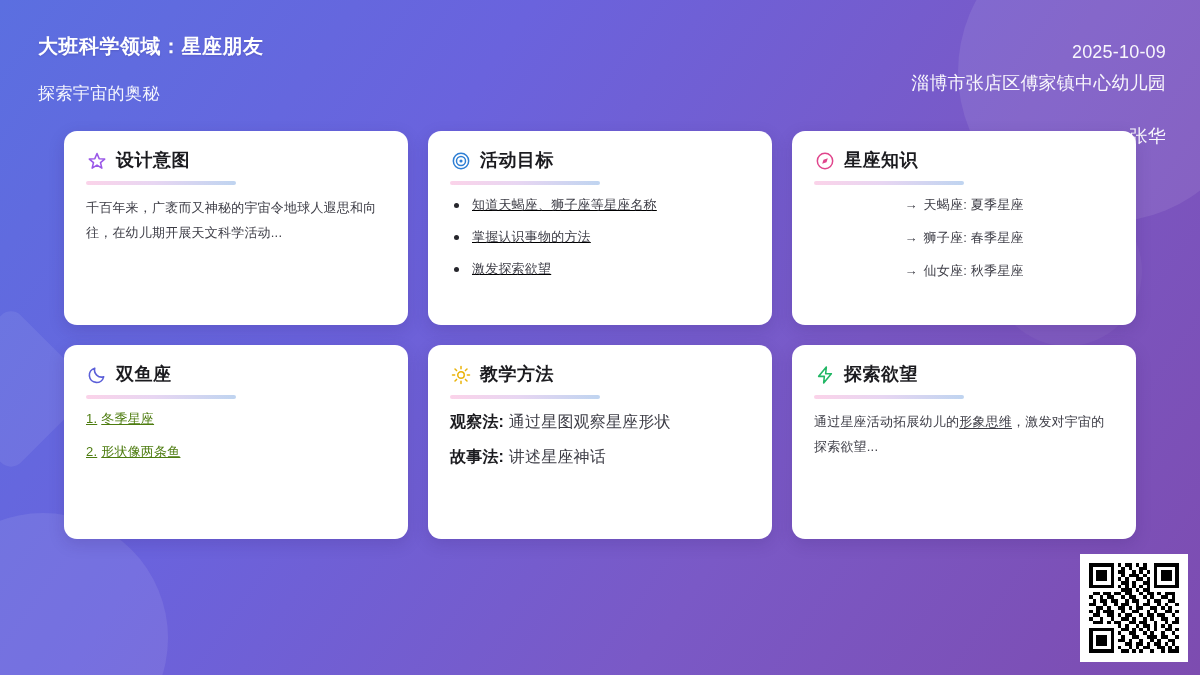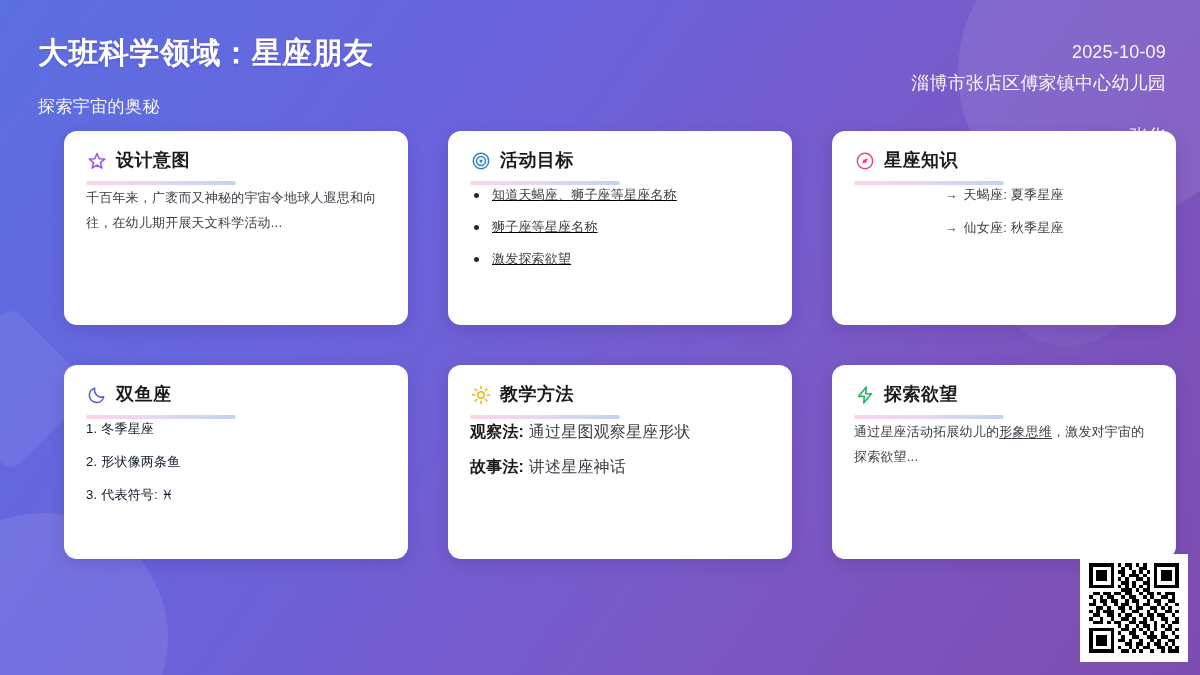--- a/index.html
+++ b/index.html
@@ -48,21 +48,21 @@
     left: 0; top: 0; right: 0;
     height: 128px;
     padding: 30px 34px 0 38px;
     display: flex;
     justify-content: space-between;
     align-items: flex-start;
   }
   .header-left { padding-top: 4px; }
   .slide-title {
     color: #ffffff;
-    font-size: 30px;
+    font-size: 20px;
     font-weight: bold;
     letter-spacing: 0.5px;
     line-height: 1.25;
     text-shadow: 0 1px 2px rgba(40,20,90,0.18);
   }
   .slide-subtitle {
     color: rgba(255,255,255,0.93);
     font-size: 17px;
     margin-top: 23px;
     letter-spacing: 0.4px;
@@ -81,21 +81,20 @@
   
   .grid {
     position: absolute;
     left: 64px; top: 131px;
     width: 1072px;
     display: grid;
     grid-template-columns: repeat(3, 344px);
     grid-template-rows: 194px 194px;
     column-gap: 20px;
     row-gap: 20px;
-    gap: 40px;
   }
   .card {
     background: #ffffff;
     border-radius: 13px;
     padding: 19px 22px 16px 22px;
     box-shadow: 0 5px 16px rgba(45,25,95,0.17);
     overflow: hidden;
   }
   .card-head {
     display: flex;
@@ -114,21 +113,21 @@
     color: #1b1b1f;
     letter-spacing: 0.5px;
     line-height: 1.1;
   }
   .accent-bar {
     width: 150px; height: 4px;
     border-radius: 3px;
     margin: 10px 0 0 0;
     background: linear-gradient(90deg, #fbd3e9 0%, #e8d6f2 45%, #bfd4f0 100%);
   }
-  .card-body { margin-top: 0; }
+  .card-body { margin-top: 10px; }
 
   
   .para {
     font-size: 13px;
     line-height: 1.95;
     color: #3d3d46;
     letter-spacing: 0.2px;
   }
   .para u { text-decoration: underline; text-underline-offset: 2px; }
 
@@ -160,23 +159,24 @@
     margin-bottom: 13px;
     letter-spacing: 0.2px;
     text-align: center;
   }
   .arrows .arrow-row .arw { margin-right: 6px; color: #3d3d46; }
 
   
   .numbers .num-row {
     font-size: 13px;
     line-height: 1.55;
-    color: #0f172a;
+    color: #4d7c0f;
     margin-bottom: 13px;
     letter-spacing: 0.2px;
+    text-decoration: underline;
   }
   .numbers .num-row .idx { margin-right: 4px; }
 
   
   .defs .def-row {
     font-size: 16px;
     line-height: 1.6;
     color: #3d3d46;
     margin-bottom: 9px;
     letter-spacing: 0.2px;
@@ -244,57 +244,57 @@
             <circle cx="12" cy="12" r="5.4"></circle>
             <circle cx="12" cy="12" r="1.9" fill="#2f7fd4" stroke="none"></circle>
           </svg>
         </span>
         <span class="card-title">活动目标</span>
       </div>
       <div class="accent-bar"></div>
       <div class="card-body">
         <ul class="bullets">
           <li>知道天蝎座、狮子座等星座名称</li>
-          <li>狮子座等星座名称</li>
+          <li>掌握认识事物的方法</li>
           <li>激发探索欲望</li>
         </ul>
       </div>
     </div>
 
     <div class="card">
       <div class="card-head">
         <span class="card-icon">
           <svg viewBox="0 0 24 24" width="20" height="20" fill="none" stroke="#e0458c" stroke-width="1.8">
             <circle cx="12" cy="12" r="9.2"></circle>
             <path d="M15.4 8.6 L10.2 10.6 L8.6 15.4 L13.8 13.4 Z" fill="#e0458c" stroke="none"></path>
           </svg>
         </span>
         <span class="card-title">星座知识</span>
       </div>
       <div class="accent-bar"></div>
       <div class="card-body arrows">
         <div class="arrow-row"><span class="arw">→</span><span>天蝎座: 夏季星座</span></div>
+        <div class="arrow-row"><span class="arw">→</span><span>狮子座: 春季星座</span></div>
         <div class="arrow-row"><span class="arw">→</span><span>仙女座: 秋季星座</span></div>
       </div>
     </div>
 
     <div class="card">
       <div class="card-head">
         <span class="card-icon">
           <svg viewBox="0 0 24 24" width="20" height="20" fill="none" stroke="#5b5fd8" stroke-width="1.9" stroke-linejoin="round">
             <path d="M20 14.2A8.6 8.6 0 0 1 9.3 3.8 8.7 8.7 0 1 0 20 14.2Z"></path>
           </svg>
         </span>
         <span class="card-title">双鱼座</span>
       </div>
       <div class="accent-bar"></div>
       <div class="card-body numbers">
         <div class="num-row"><span class="idx">1.</span><span>冬季星座</span></div>
         <div class="num-row"><span class="idx">2.</span><span>形状像两条鱼</span></div>
-        <div class="num-row"><span class="idx">3.</span><span>代表符号: ♓</span></div>
       </div>
     </div>
 
     <div class="card">
       <div class="card-head">
         <span class="card-icon">
           <svg viewBox="0 0 24 24" width="20" height="20" fill="none" stroke="#eab308" stroke-width="1.8" stroke-linecap="round">
             <circle cx="12" cy="12" r="3.9"></circle>
             <path d="M12 1.8v2.6M12 19.6v2.6M1.8 12h2.6M19.6 12h2.6M4.8 4.8l1.9 1.9M17.3 17.3l1.9 1.9M19.2 4.8l-1.9 1.9M6.7 17.3l-1.9 1.9"></path>
           </svg>

